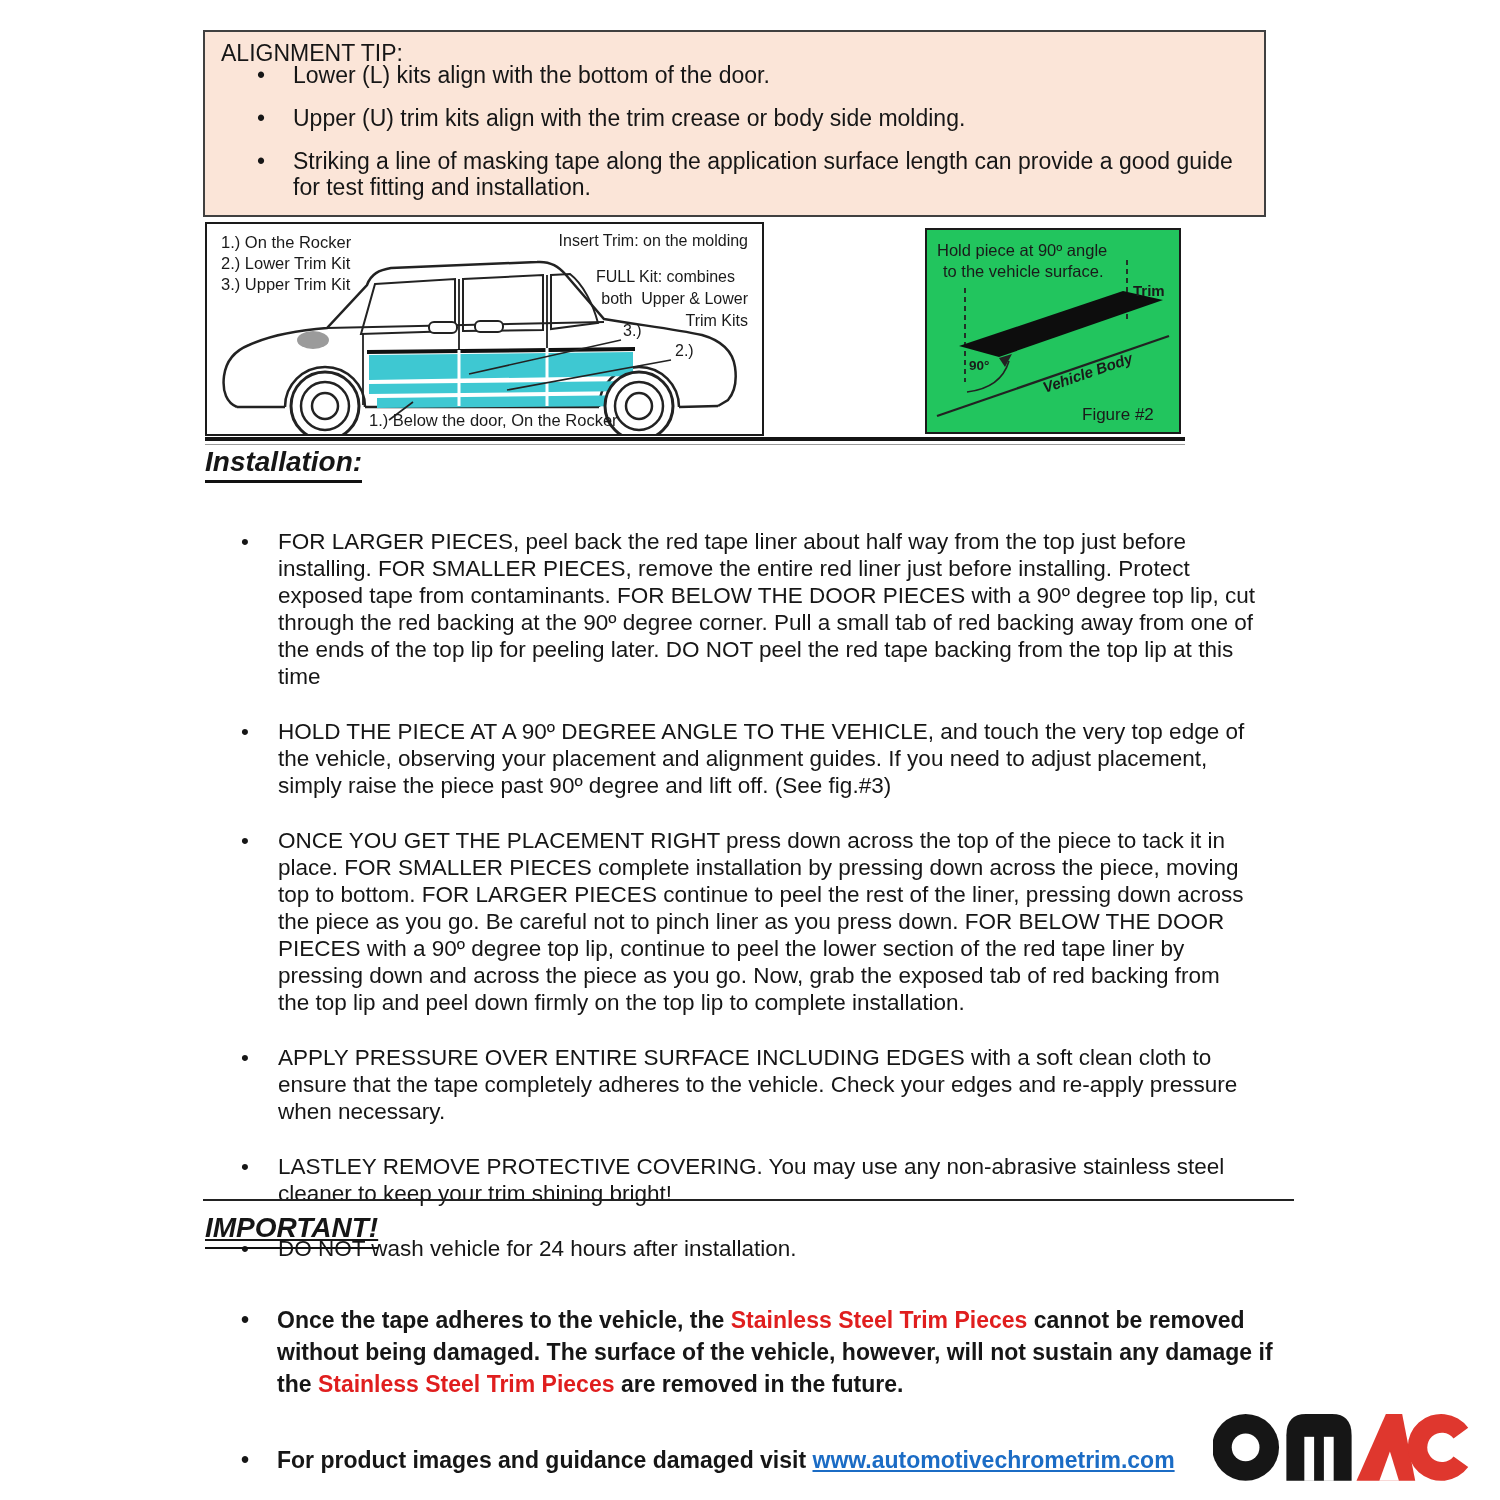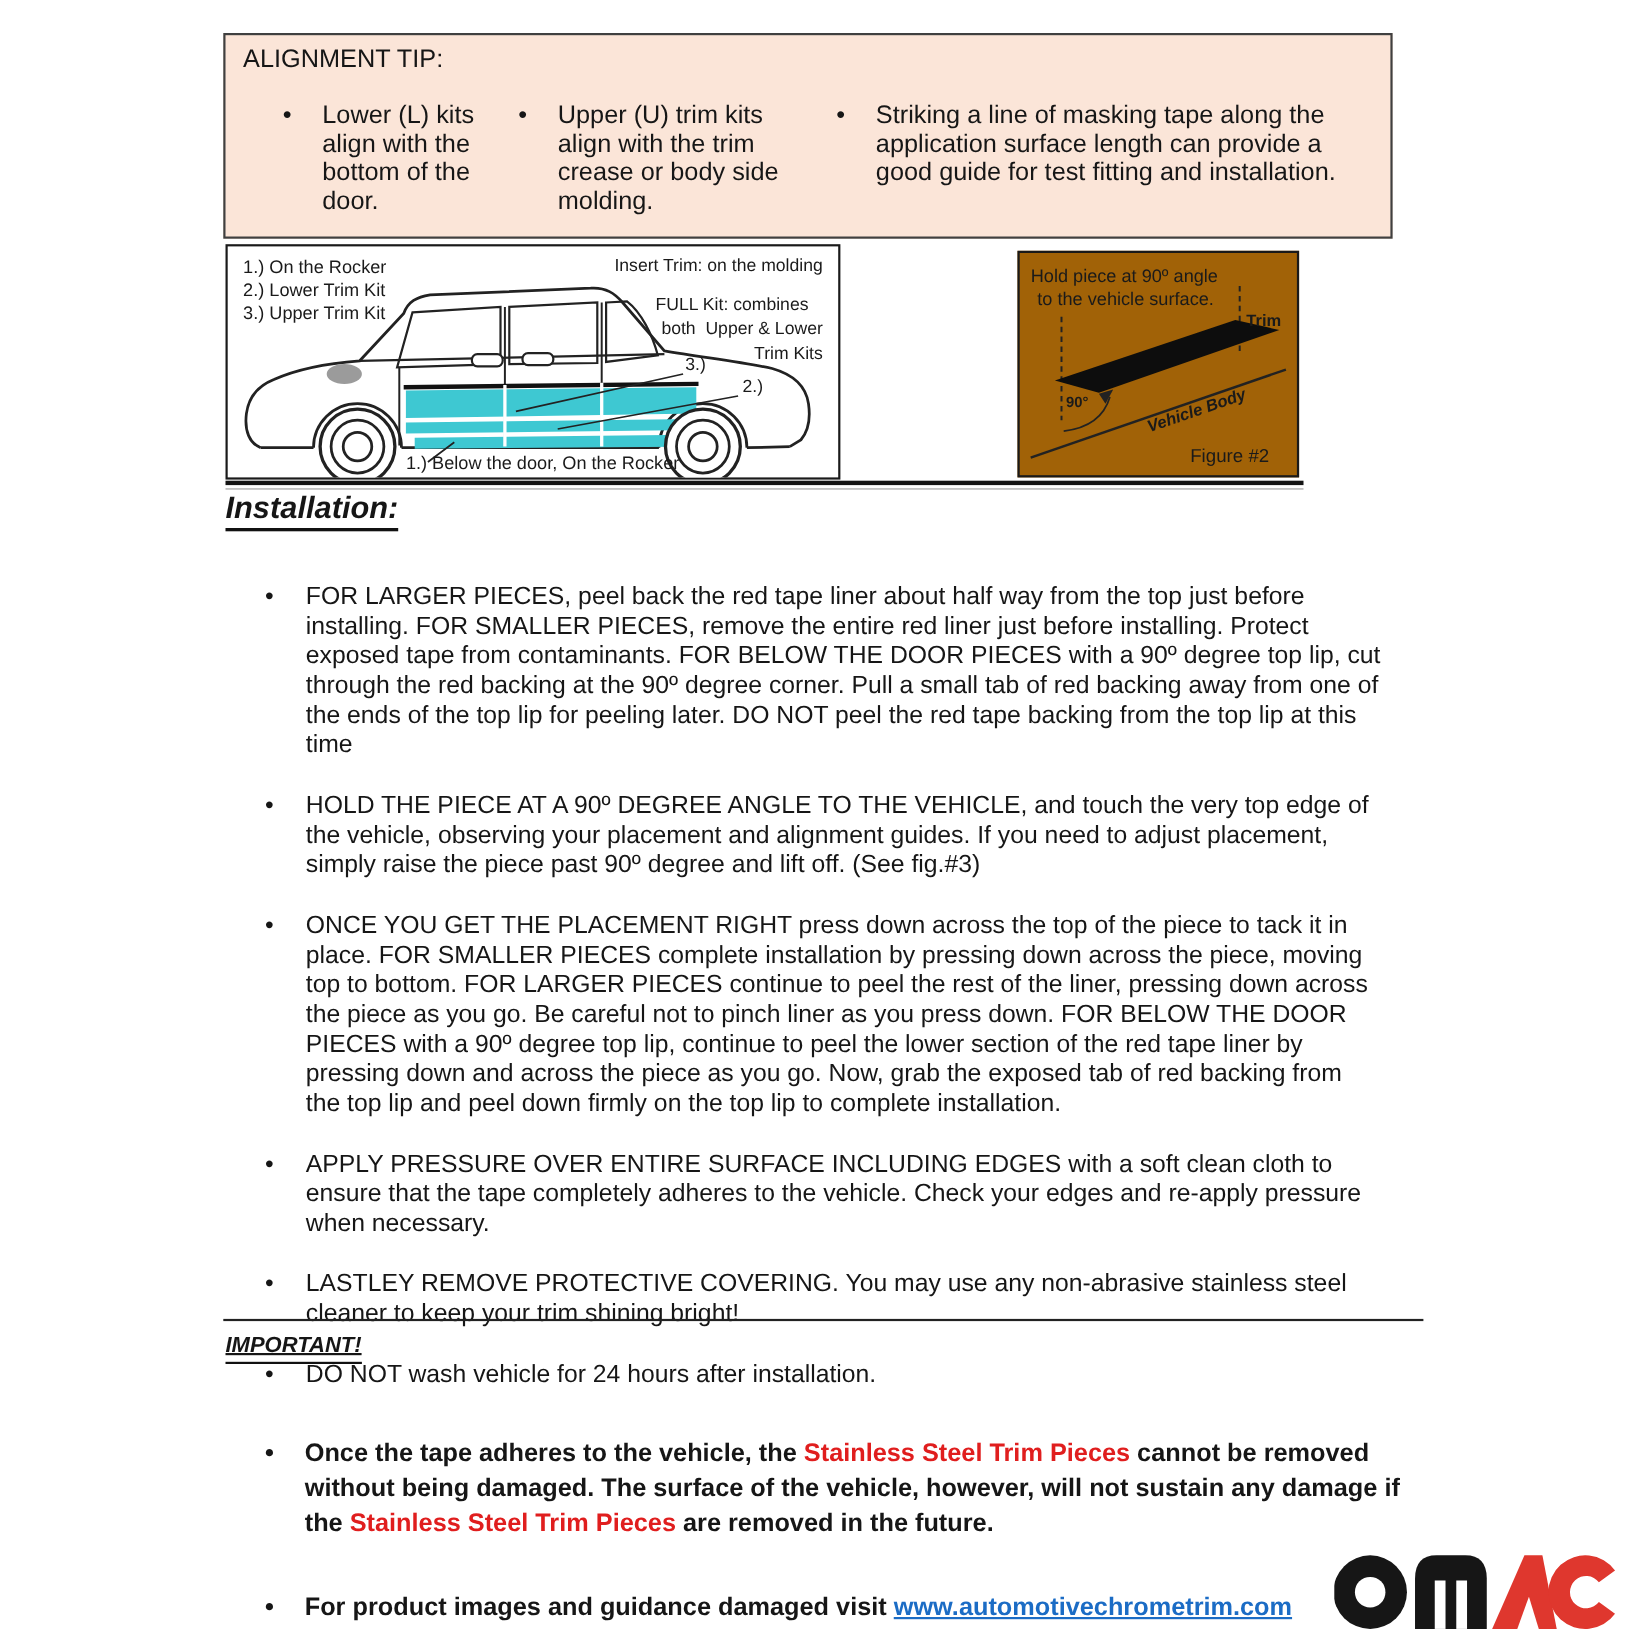--- a/index.html
+++ b/index.html
@@ -3,45 +3,45 @@
 <meta charset="utf-8">
 <style>
   * { margin:0; padding:0; box-sizing:border-box; }
   html,body { width:1500px; height:1500px; background:#ffffff; overflow:hidden; }
   body { font-family:"Liberation Sans", sans-serif; color:#161616; position:relative; }
 
   
   .tip-box{ position:absolute; left:203px; top:30px; width:1063px; height:187px;
             background:#fbe5d8; border:2px solid #404040; }
   .tip-title{ position:absolute; left:16px; top:8px; font-size:23px; }
-  .tip-list{ position:absolute; left:52px; top:59px; width:995px; list-style:none;
-             display:flex; flex-direction:row; gap:17px; }
+  .tip-list{ position:absolute; left:52px; top:30px; width:995px; list-style:none;
+             display:flex; flex-direction:column; gap:17px; }
   .tip-list li{ display:flex; font-size:23px; line-height:26px; }
   .tip-list li::before{ content:"\2022"; width:36px; flex:0 0 36px; font-size:23px; }
 
   
   .car-box{ position:absolute; left:205px; top:222px; width:559px; height:214px;
             border:2px solid #1a1a1a; background:#fff; }
   .fig2-box{ position:absolute; left:925px; top:228px; width:256px; height:206px;
-             border:2px solid #1a1a1a; background:#a16207; }
+             border:2px solid #1a1a1a; background:#22c55e; }
   .thick-rule{ position:absolute; left:205px; top:437px; width:980px; height:4px; background:#141414; }
   .thin-rule{ position:absolute; left:205px; top:444px; width:980px; height:1px; background:#9a9a9a; }
 
   svg text{ font-family:"Liberation Sans", sans-serif; fill:#1a1a1a; }
 
   
   .h-install{ position:absolute; left:205px; top:446px; font-size:28px; font-style:italic;
               border-bottom:3px solid #111; padding-bottom:2px; }
   .install-list{ position:absolute; left:241px; top:500px; width:1014px; list-style:none; }
   .install-list li{ display:flex; font-size:22.5px; line-height:27px;margin-top:28px; }
   .install-list li::before{ content:"\2022"; width:37px; flex:0 0 37px; }
 
   
   .mid-divider{ position:absolute; left:203px; top:1199px; width:1091px; height:2px; background:#222; }
-  .h-important{ position:absolute; left:205px; top:1212px; font-size:20px; font-style:italic;
+  .h-important{ position:absolute; left:205px; top:1212px; font-size:28px; font-style:italic;
                 text-decoration:underline; border-bottom:2px solid #111; padding-bottom:3px; }
   .important-list{ position:absolute; left:241px; top:1260px; width:1034px; list-style:none; }
   .important-list li{ display:flex; font-size:23px; font-weight:bold; line-height:32px;margin-top:44px; }
   .important-list li::before{ content:"\2022"; width:36px; flex:0 0 36px; font-weight:bold; }
   .red-text{ font-weight:bold; }
   .site-link{ font-weight:bold; text-decoration:underline; }
 
   
   .logo{ position:absolute; left:1213px; top:1402px; }
 </style>

